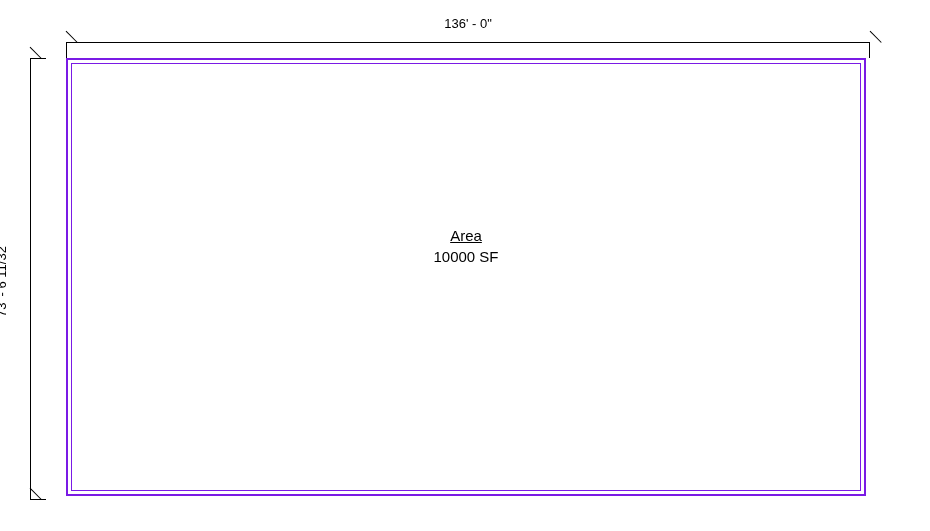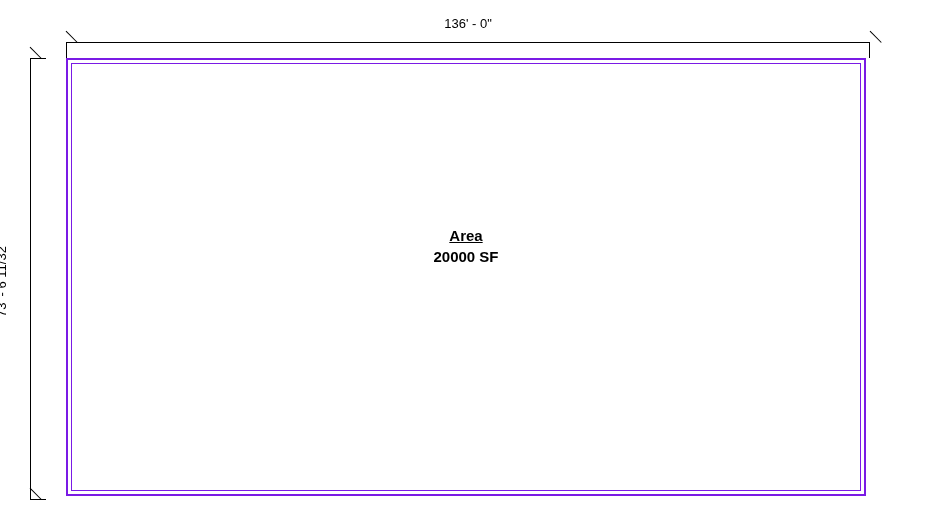--- a/index.html
+++ b/index.html
@@ -139,21 +139,20 @@
     display: flex;
     flex-direction: column;
     align-items: center;
     justify-content: center;
     font-size: 15px;
     color: #000;
     line-height: 1.4;
     pointer-events: none;
     padding-bottom: 62px;
     box-sizing: border-box;
-    font-weight: bold;
   }
   .area .title {
     text-decoration: underline;
   }
 </style>
 </head>
 <body>
 
 <div class="dim-h">
   <div class="line"></div>
@@ -171,14 +170,14 @@
   <div class="ext-t"></div>
   <div class="ext-b"></div>
   <div class="label">73' - 6 11/32"</div>
 </div>
 
 <div class="rect-outer"></div>
 <div class="rect-inner"></div>
 
 <div class="area">
   <div class="title">Area</div>
-  <div>20000 SF</div>
+  <div>10000 SF</div>
 </div>
 
 </body></html>

